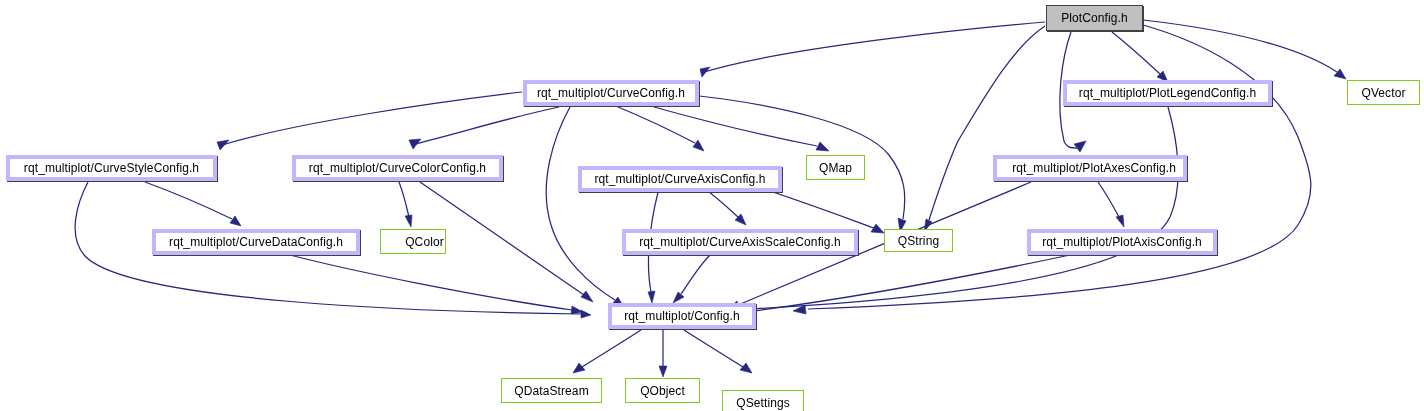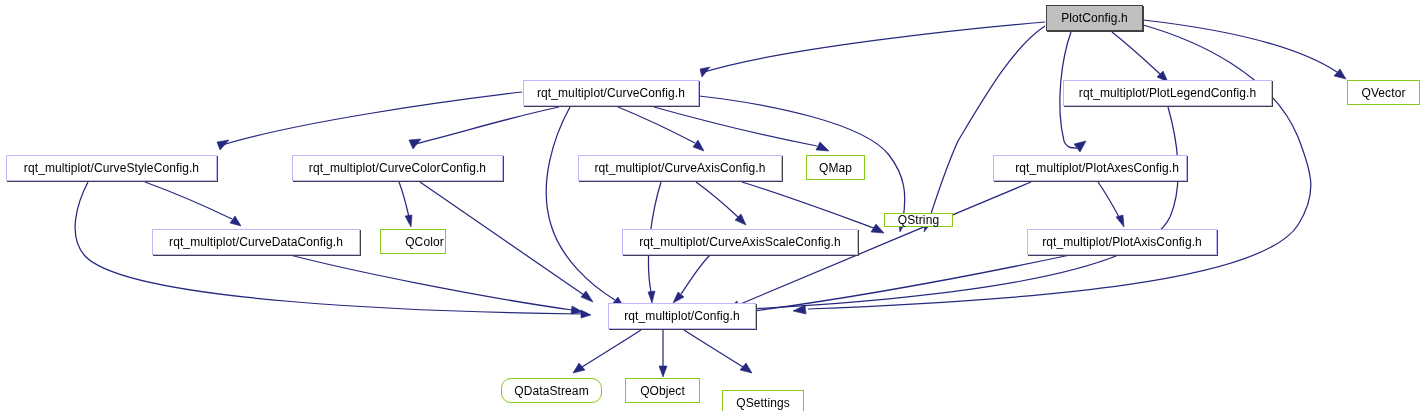--- a/index.html
+++ b/index.html
@@ -41,21 +41,21 @@
     justify-content: center;
     white-space: nowrap;
     font-size: 12px;
     color: #000000;
     letter-spacing: 0.1px;
     line-height: 1;
     user-select: none;
   }
   .node-box.internal {
     background: #ffffff;
-    border: 1px solid #c4b5fd;
+    border: 4px solid #c4b5fd;
     box-shadow: 1px 1px 0 0 #404040;
   }
   .node-box.external {
     background: #ffffff;
     border: 1px solid #84cc16;
   }
   .node-box.root {
     background: #bfbfbf;
     border: 1px solid #404040;
     box-shadow: 1px 1px 0 0 #404040;
@@ -143,48 +143,48 @@
       </div>
       <div class="node-box external" style="left: 1347px; top: 80px; width: 73px; height: 25px;">
         <span class="node-label">QVector</span>
       </div>
       <div class="node-box internal" style="left: 6px; top: 155px; width: 211px; height: 26px;">
         <span class="node-label">rqt_multiplot/CurveStyleConfig.h</span>
       </div>
       <div class="node-box internal" style="left: 292px; top: 155px; width: 211px; height: 26px;">
         <span class="node-label">rqt_multiplot/CurveColorConfig.h</span>
       </div>
-      <div class="node-box internal" style="left: 578px; top: 155px; width: 204px; height: 26px;">
+      <div class="node-box internal" style="left: 578px; top: 166px; width: 204px; height: 26px;">
         <span class="node-label">rqt_multiplot/CurveAxisConfig.h</span>
       </div>
       <div class="node-box external" style="left: 806px; top: 155px; width: 59px; height: 25px;">
         <span class="node-label">QMap</span>
       </div>
       <div class="node-box internal" style="left: 993px; top: 155px; width: 194px; height: 26px; justify-content: flex-end;">
         <span class="node-label">rqt_multiplot/PlotAxesConfig.h</span>
       </div>
       <div class="node-box internal" style="left: 152px; top: 229px; width: 208px; height: 26px;">
         <span class="node-label">rqt_multiplot/CurveDataConfig.h</span>
       </div>
       <div class="node-box external" style="left: 380px; top: 229px; width: 66px; height: 25px; padding-left: 23px;">
         <span class="node-label">QColor</span>
       </div>
       <div class="node-box internal" style="left: 622px; top: 229px; width: 236px; height: 26px;">
         <span class="node-label">rqt_multiplot/CurveAxisScaleConfig.h</span>
       </div>
-      <div class="node-box external" style="left: 884px; top: 213px; width: 69px; height: 14px; text-align: right;">
+      <div class="node-box external" style="left: 884px; top: 229px; width: 69px; height: 23px; text-align: right;">
         <span class="node-label">QString</span>
       </div>
       <div class="node-box internal" style="left: 1027px; top: 229px; width: 190px; height: 26px;">
         <span class="node-label">rqt_multiplot/PlotAxisConfig.h</span>
       </div>
       <div class="node-box internal" style="left: 588px; top: 303px; width: 148px; height: 26px; margin-left: 20px;">
         <span class="node-label">rqt_multiplot/Config.h</span>
       </div>
-      <div class="node-box external" style="left: 501px; top: 378px; width: 101px; height: 25px; border-radius: 10px;">
+      <div class="node-box external" style="left: 501px; top: 378px; width: 101px; height: 25px;">
         <span class="node-label">QDataStream</span>
       </div>
       <div class="node-box external" style="left: 625px; top: 378px; width: 75px; height: 25px;">
         <span class="node-label">QObject</span>
       </div>
       <div class="node-box external" style="left: 722px; top: 390px; width: 82px; height: 25px;">
         <span class="node-label">QSettings</span>
       </div>
     </div>
 

